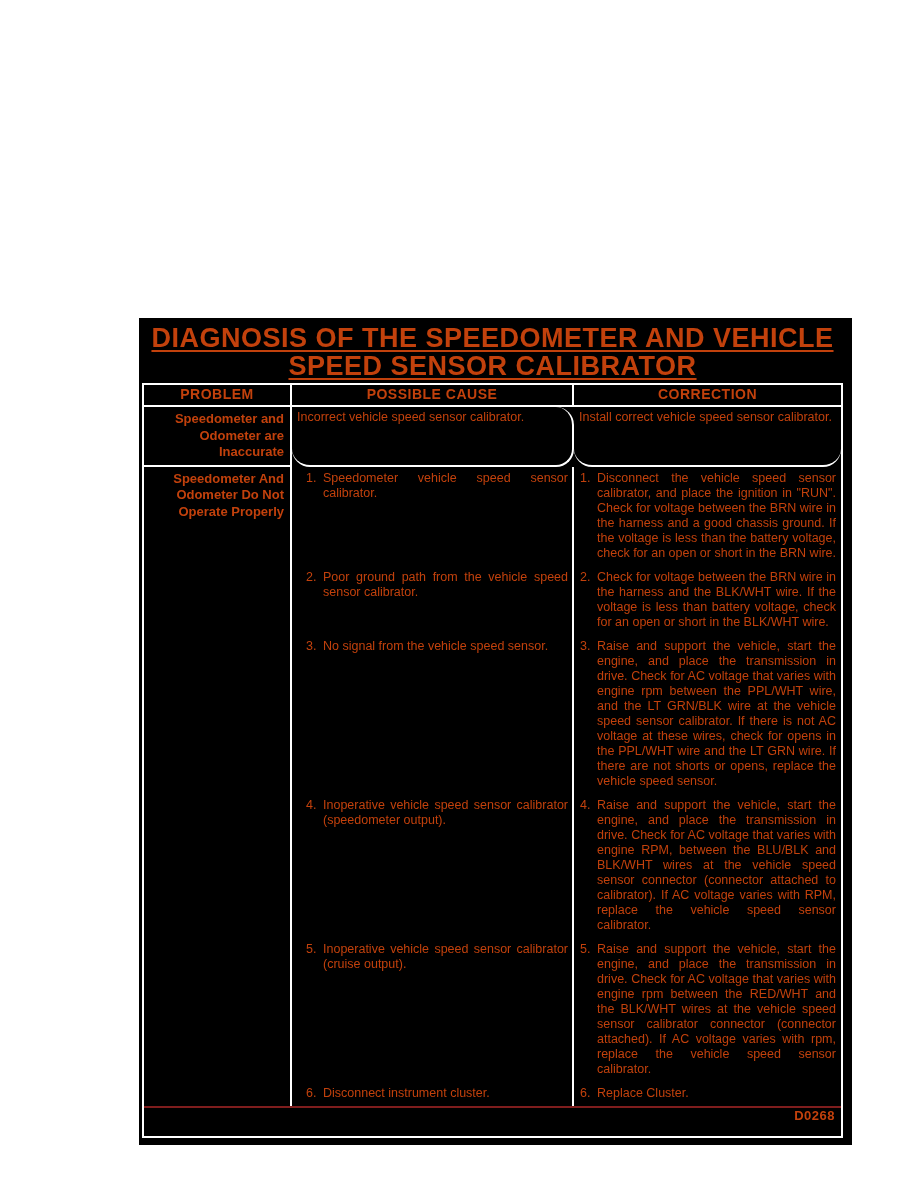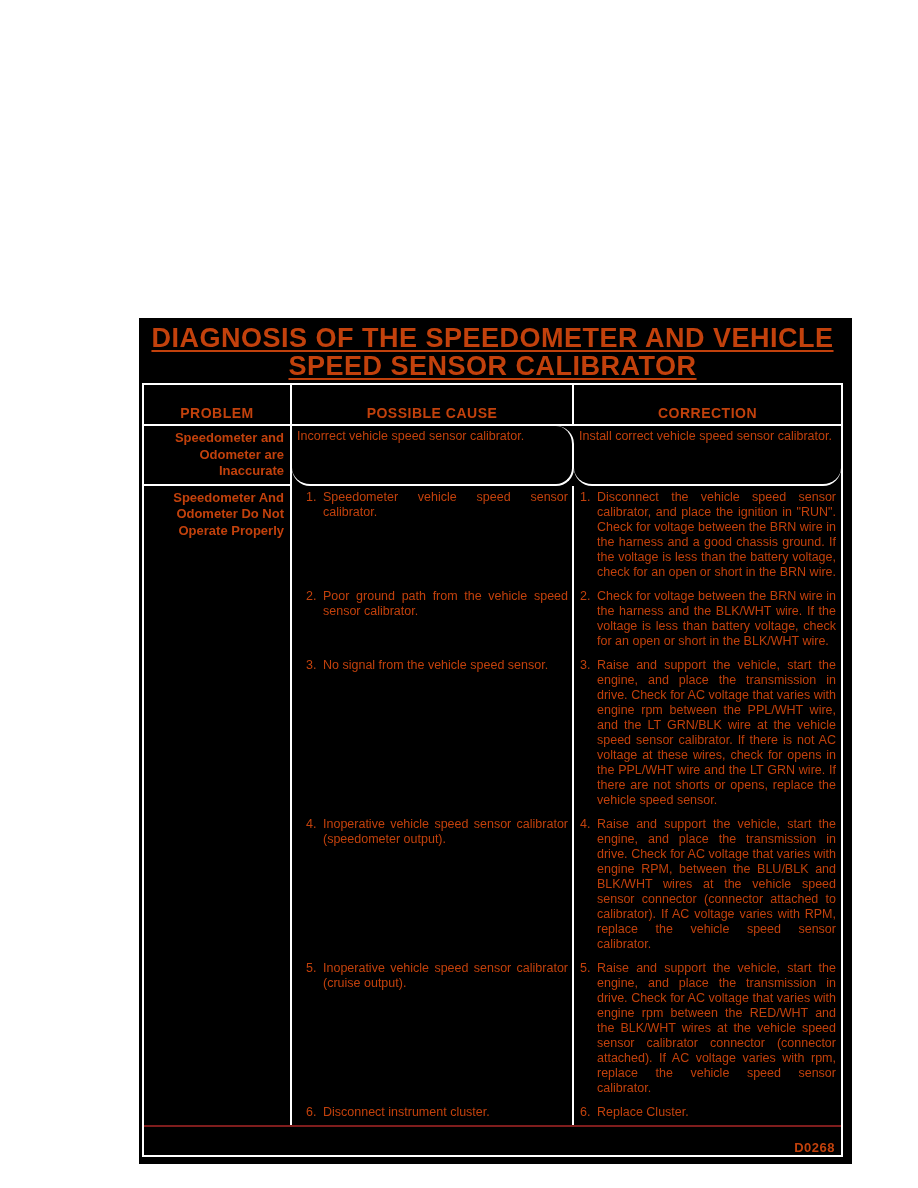--- a/index.html
+++ b/index.html
@@ -48,21 +48,21 @@
     grid-template-columns: 148px 282px 1fr;
   }
   .cell { box-sizing: border-box; padding: 3px 5px; }
   .bR { border-right: 2px solid #ffffff; }
   .bB { border-bottom: 2px solid #ffffff; }
   .hcell {
     font-size: 14px;
     font-weight: 700;
     text-align: center;
     letter-spacing: 0.5px;
-    padding: 20px 2px 3px 2px;
+    padding: 1px 2px 3px 2px;
   }
   .prob {
     font-size: 13px;
     font-weight: 700;
     line-height: 16.5px;
     padding: 4px 6px;
     text-align: right;
   }
   .body-txt {
     font-size: 12.5px;
@@ -93,21 +93,21 @@
     flex: 1;
     font-size: 12.5px;
     font-weight: 400;
     line-height: 15px;
     text-align: justify;
   }
   
   .frow {
     height: 28px;
     display: flex;
-    align-items: flex-end;
+    align-items: flex-start;
     justify-content: flex-end;
     padding: 0 6px;
     box-sizing: border-box;
   }
   .fcode { font-size: 13px; font-weight: 700; letter-spacing: 0.5px; }
 </style>
 </head>
 <body>
 
 <div class="page">

